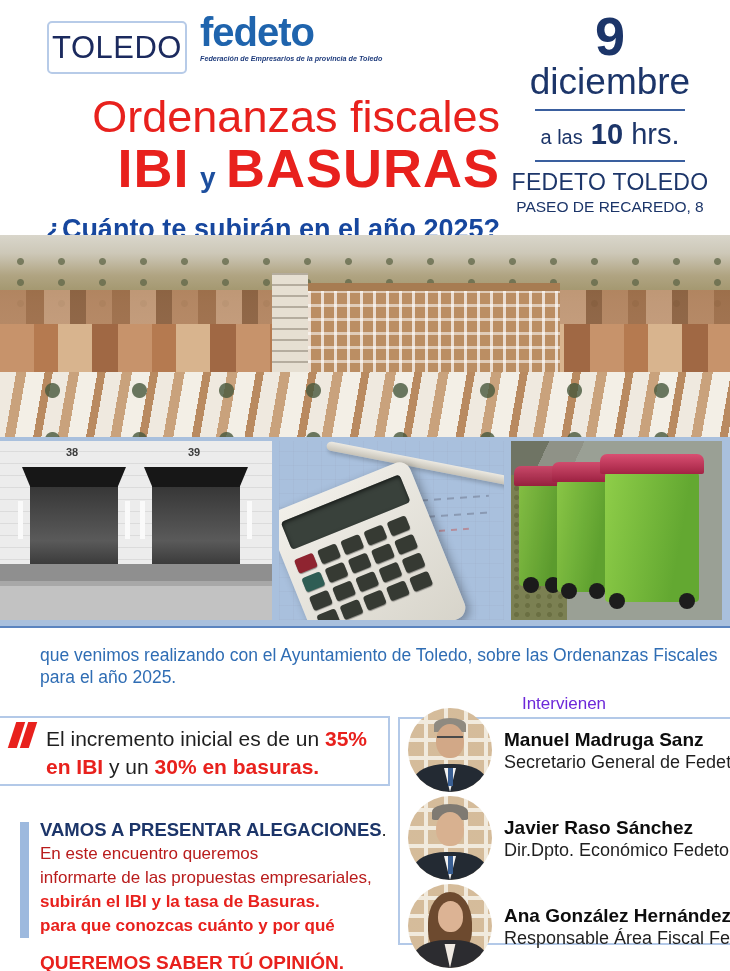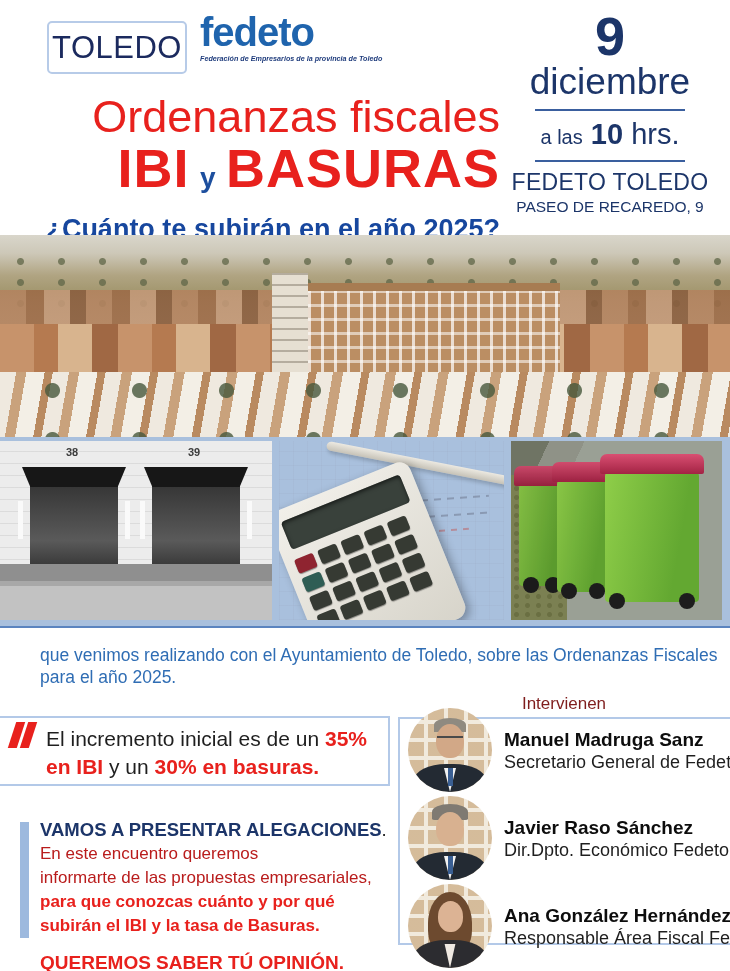--- a/index.html
+++ b/index.html
@@ -120,21 +120,21 @@
   .allegations{position:absolute;left:20px;top:818px;width:372px;padding-left:20px;box-sizing:border-box;}
   .alleg-bar{position:absolute;left:0;top:4px;width:9px;height:116px;background:#9db9de;}
   .alleg-heading{font-size:18.5px;font-weight:800;color:#1c3569;line-height:24px;}
   .alleg-heading .dot{color:#222;font-weight:400;}
   .alleg-line{font-size:17px;color:#b91c1c;line-height:24px;white-space:nowrap;}
   .alleg-red{font-size:17px;font-weight:700;color:#e8211d;line-height:24px;white-space:nowrap;}
   .alleg-cta{margin-top:14px;font-size:19px;font-weight:800;color:#e8211d;
     text-decoration:underline;text-decoration-thickness:2px;text-underline-offset:3px;white-space:nowrap;}
   
   .speakers{position:absolute;left:398px;top:694px;width:332px;height:260px;}
-  .sp-heading{position:absolute;left:0;top:0;width:100%;text-align:center;font-size:17px;color:#7f1d1d;}
+  .sp-heading{position:absolute;left:0;top:0;width:100%;text-align:center;font-size:17px;color:#6d28d9;}
   .sp-topline{position:absolute;left:0;top:23px;width:100%;height:2px;background:#b3c9e8;}
   .sp-vline{position:absolute;left:0;top:23px;width:2px;height:228px;background:#b3c9e8;}
   .sp-bottomline{position:absolute;left:0;top:249px;width:100%;height:2px;background:#b3c9e8;}
   .sp-row{position:absolute;left:10px;display:flex;align-items:center;z-index:2;}
   .sp-row1{top:14px;} .sp-row2{top:102px;} .sp-row3{top:190px;}
   .sp-text{margin-left:12px;}
   .sp-name{font-size:19px;font-weight:700;color:#0d0d0d;line-height:23px;white-space:nowrap;}
   .sp-role{font-size:18px;color:#1e1e1e;line-height:22px;white-space:nowrap;}
   
   .avatar{position:relative;width:84px;height:84px;border-radius:50%;overflow:hidden;flex:0 0 84px;
@@ -174,21 +174,21 @@
     <div class="dp-day">9</div>
     <div class="dp-month">diciembre</div>
     <div class="dp-divider"></div>
     <div class="dp-time">
       <span class="pfx">a las</span>
       <span class="val">10</span>
       <span>hrs.</span>
     </div>
     <div class="dp-divider"></div>
     <div class="dp-venue">FEDETO TOLEDO</div>
-    <div class="dp-address">PASEO DE RECAREDO, 9</div>
+    <div class="dp-address">PASEO DE RECAREDO, 8</div>
   </div>
 
   <div class="title-block">
     <div class="t-line1">Ordenanzas fiscales</div>
     <div class="t-line2">
       <span class="t-big">IBI</span>
       <span class="t-conj">y</span>
       <span class="t-big">BASURAS</span>
     </div>
     <div class="t-sub">¿Cuánto te subirán en el año 2025?</div>
@@ -287,22 +287,22 @@
       <div><span>El incremento inicial es de un </span><span class="rb">35%</span></div>
       <div><span class="rb">en IBI</span><span> y un </span><span class="rb">30% en basuras.</span></div>
     </div>
   </div>
 
   <div class="allegations">
     <div class="alleg-bar"></div>
     <div class="alleg-heading"><span>VAMOS A PRESENTAR ALEGACIONES</span><span class="dot">.</span></div>
     <div class="alleg-line">En este encuentro queremos</div>
     <div class="alleg-line">informarte de las propuestas empresariales,</div>
+    <div class="alleg-red">subirán el IBI y la tasa de Basuras.</div>
     <div class="alleg-red">para que conozcas cuánto y por qué</div>
-    <div class="alleg-red">subirán el IBI y la tasa de Basuras.</div>
     <div class="alleg-cta">QUEREMOS SABER TÚ OPINIÓN.</div>
   </div>
 
   <div class="speakers">
     <div class="sp-heading">Intervienen</div>
     <div class="sp-topline"></div>
     <div class="sp-vline"></div>
     <div class="sp-bottomline"></div>
 
     <div class="sp-row sp-row1">

